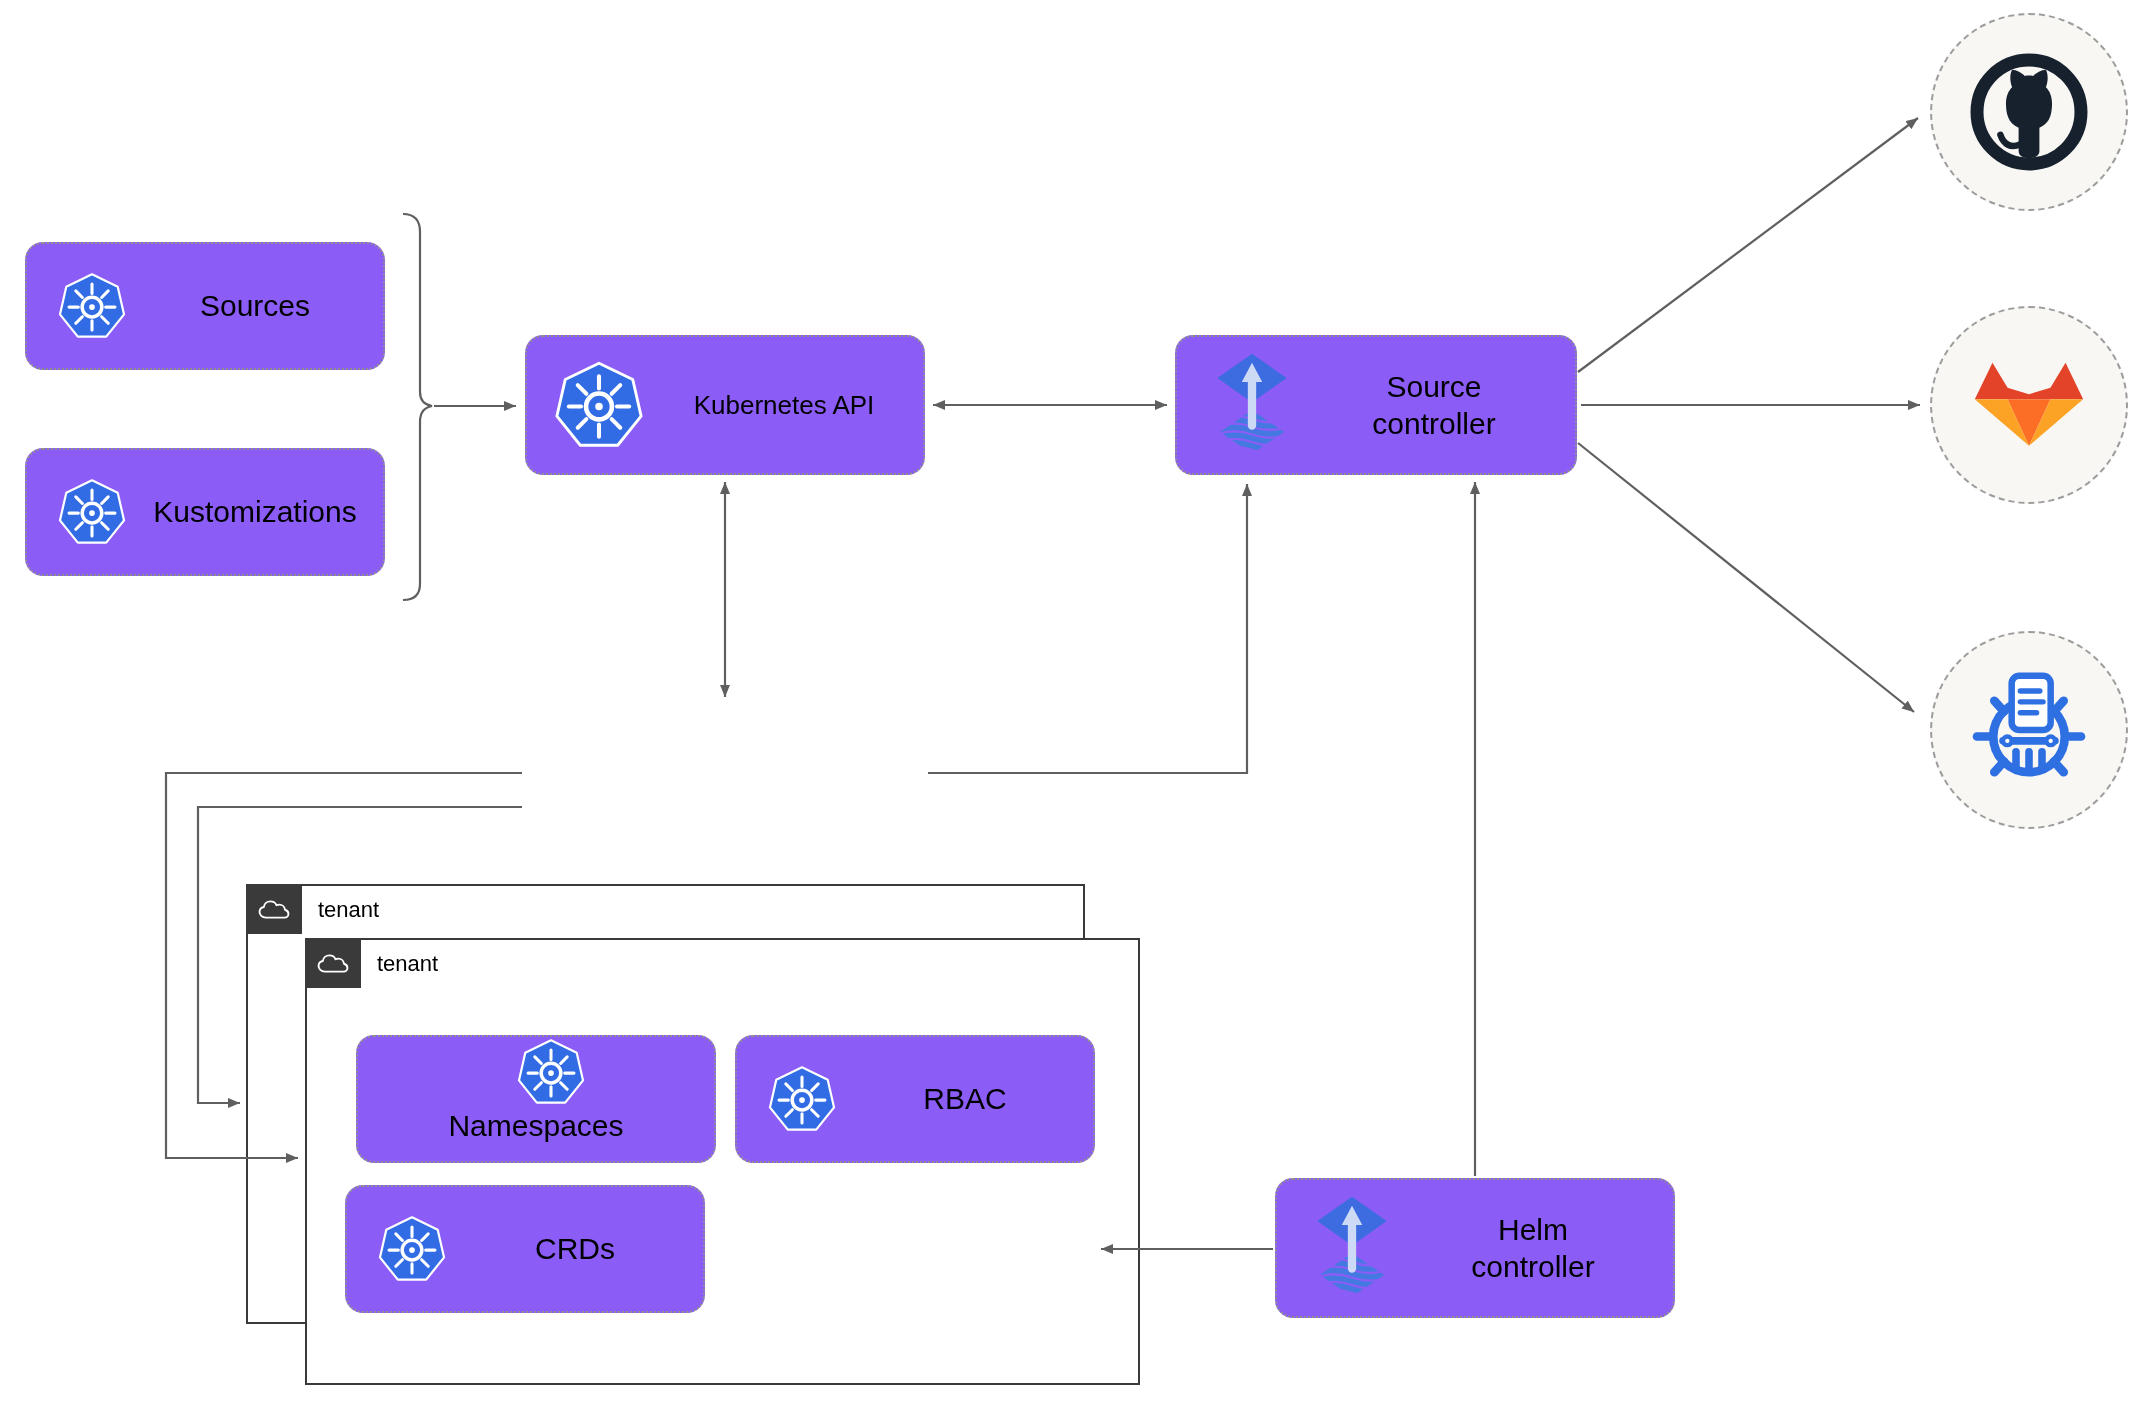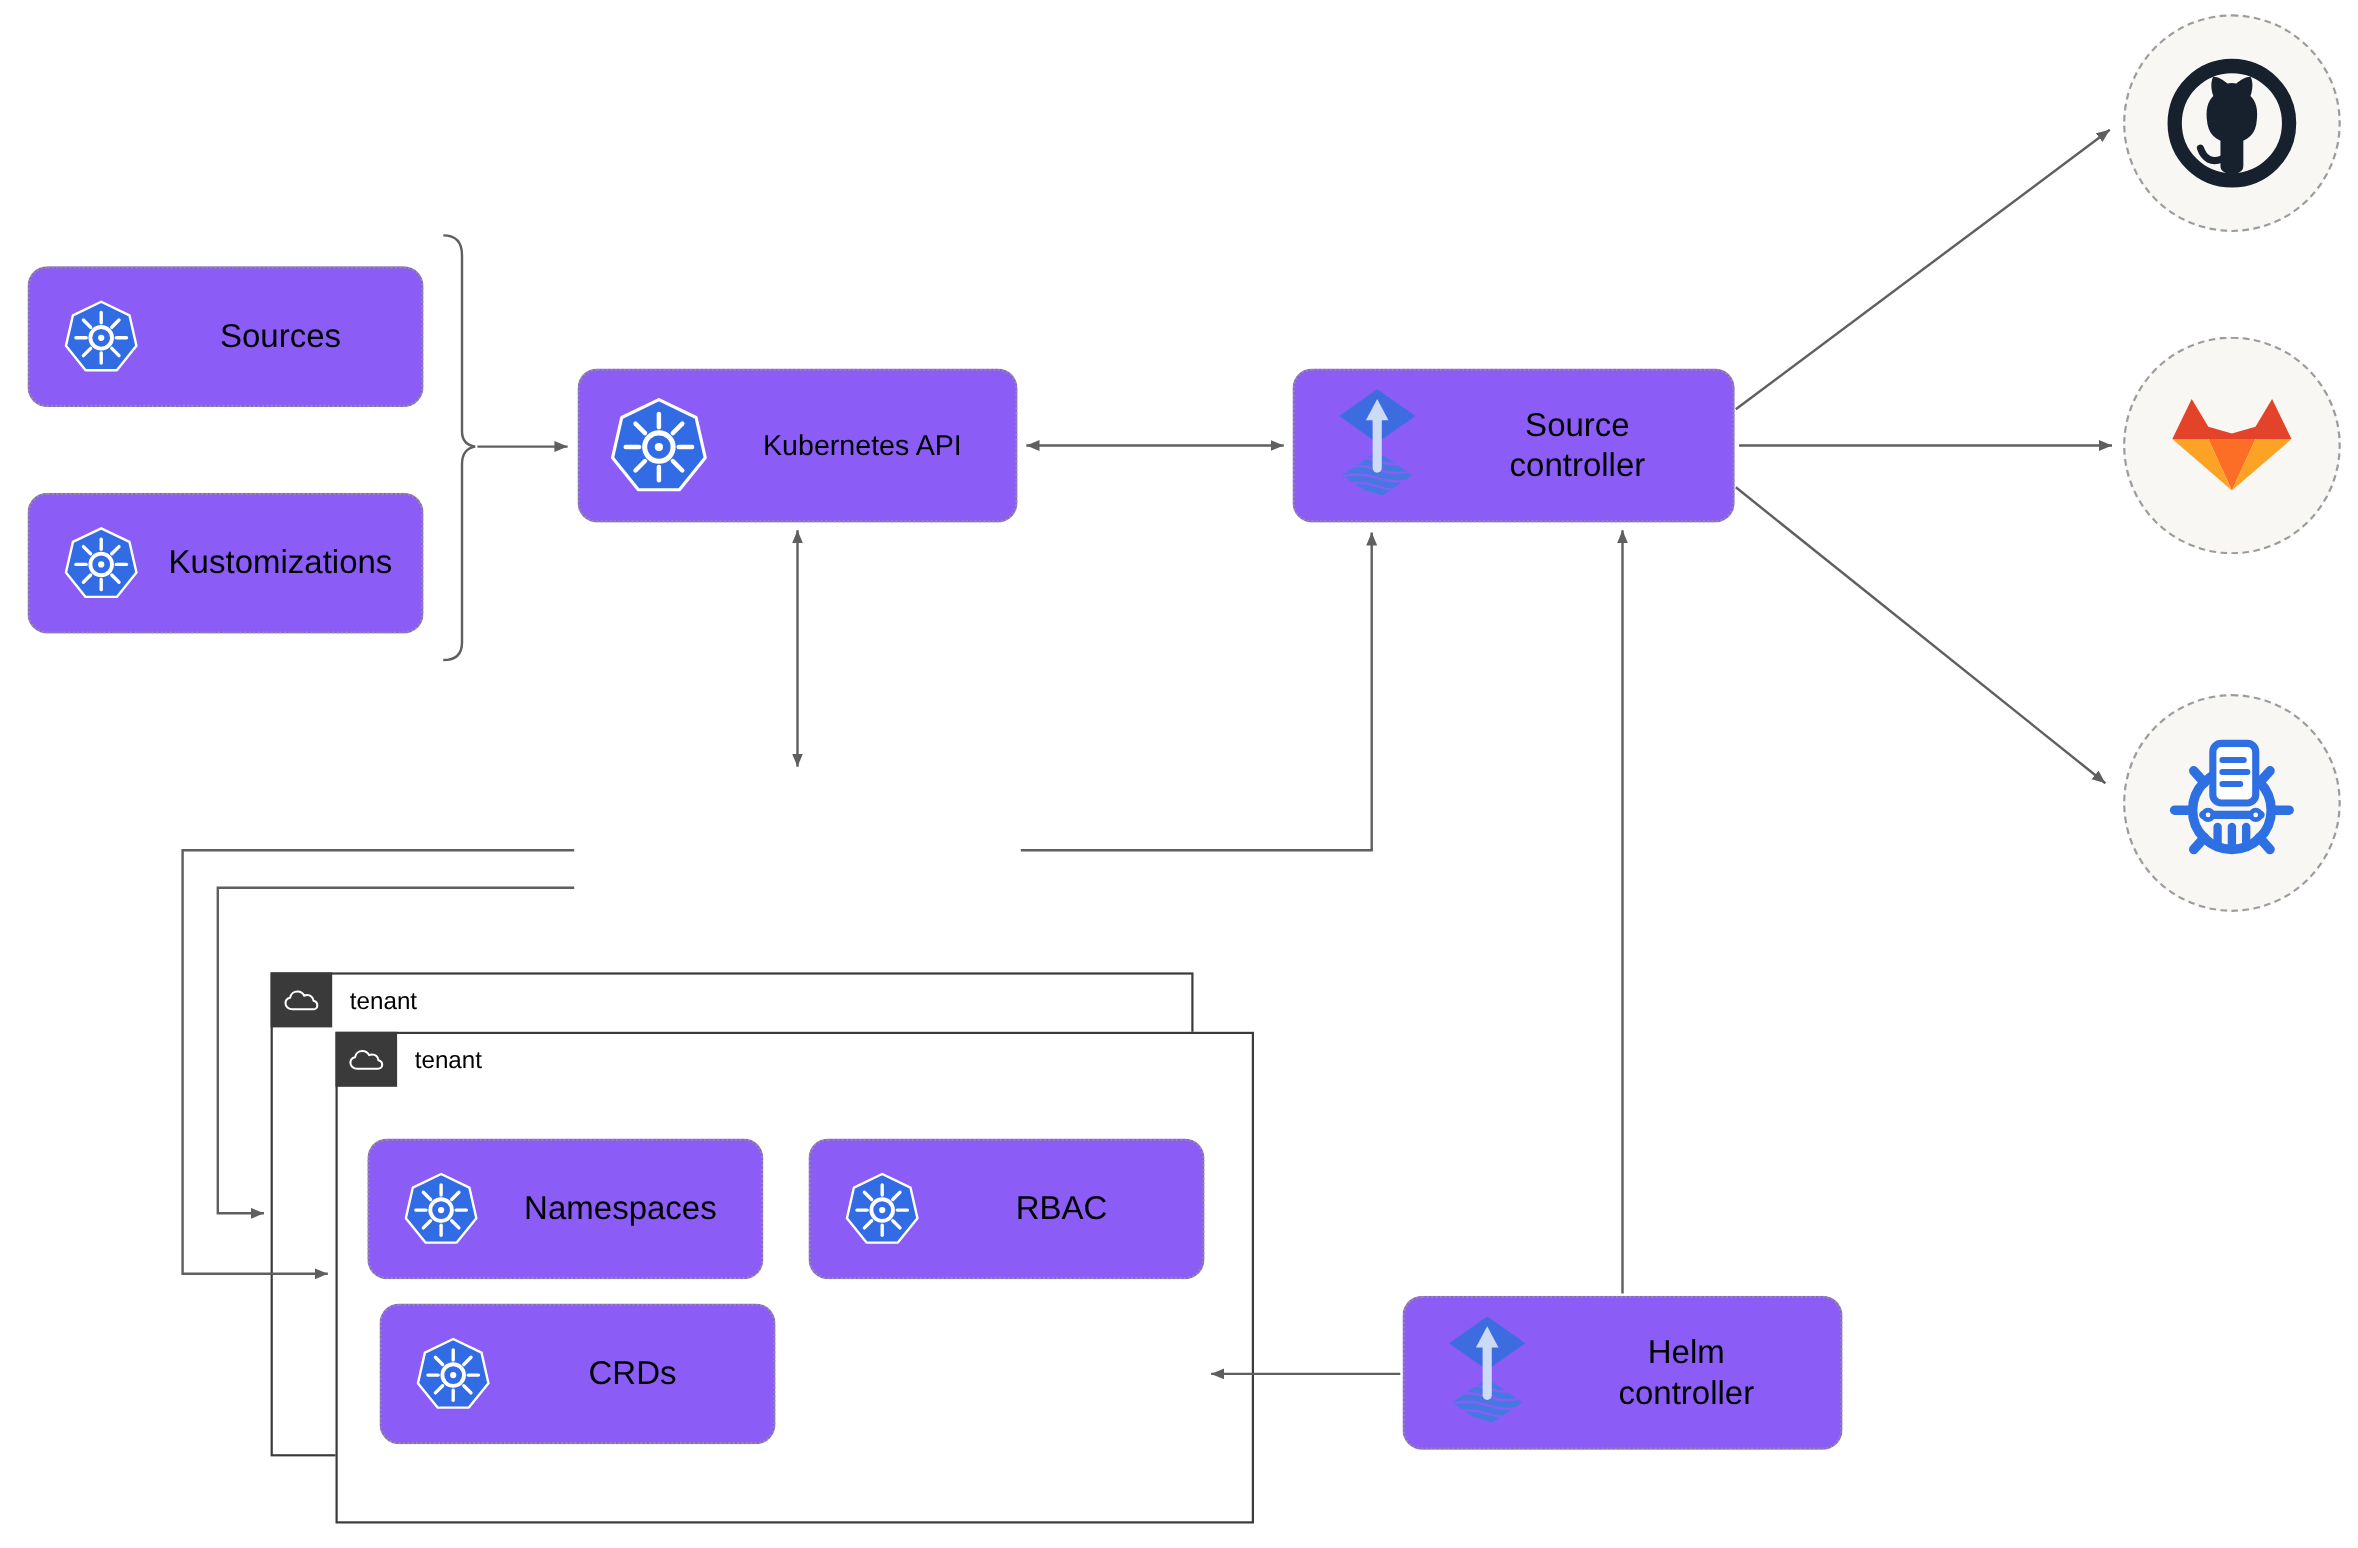--- a/index.html
+++ b/index.html
@@ -175,21 +175,21 @@
   </div>
 
 
   <div class="dotted-node" style="left:1275px;top:1178px;width:400px;height:140px;">
     <svg class="icon" style="margin-left:34px;" width="82" height="108">
         <use href="#sym-flux"></use>
       </svg>
     <div class="node-label two-line">Helm controller</div>
   </div>
 
-  <div class="dotted-node" style="left:334px;top:1035px;width:360px;height:128px;">
+  <div class="dotted-node" style="left:356px;top:1035px;width:360px;height:128px;flex-direction:column;">
     <svg class="icon" style="margin-left:30px;" width="70" height="70">
         <use href="#sym-k8s"></use>
       </svg>
     <div class="node-label">Namespaces</div>
   </div>
 
   <div class="dotted-node" style="left:735px;top:1035px;width:360px;height:128px;">
     <svg class="icon" style="margin-left:30px;" width="70" height="70">
         <use href="#sym-k8s"></use>
       </svg>

